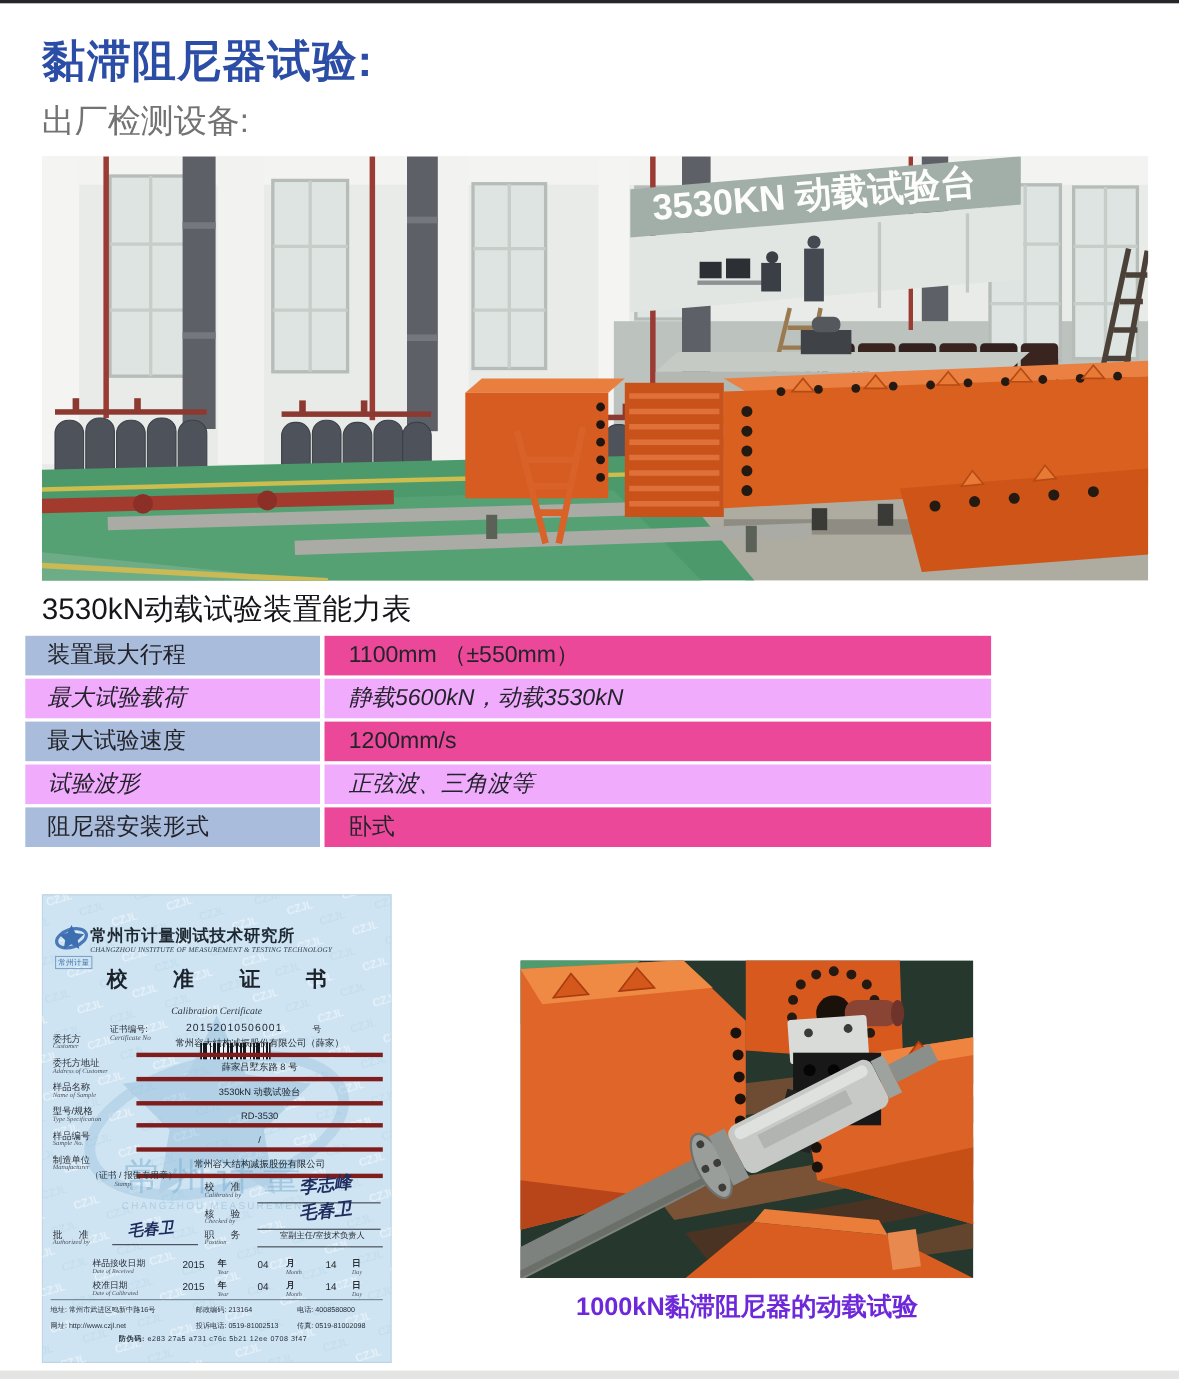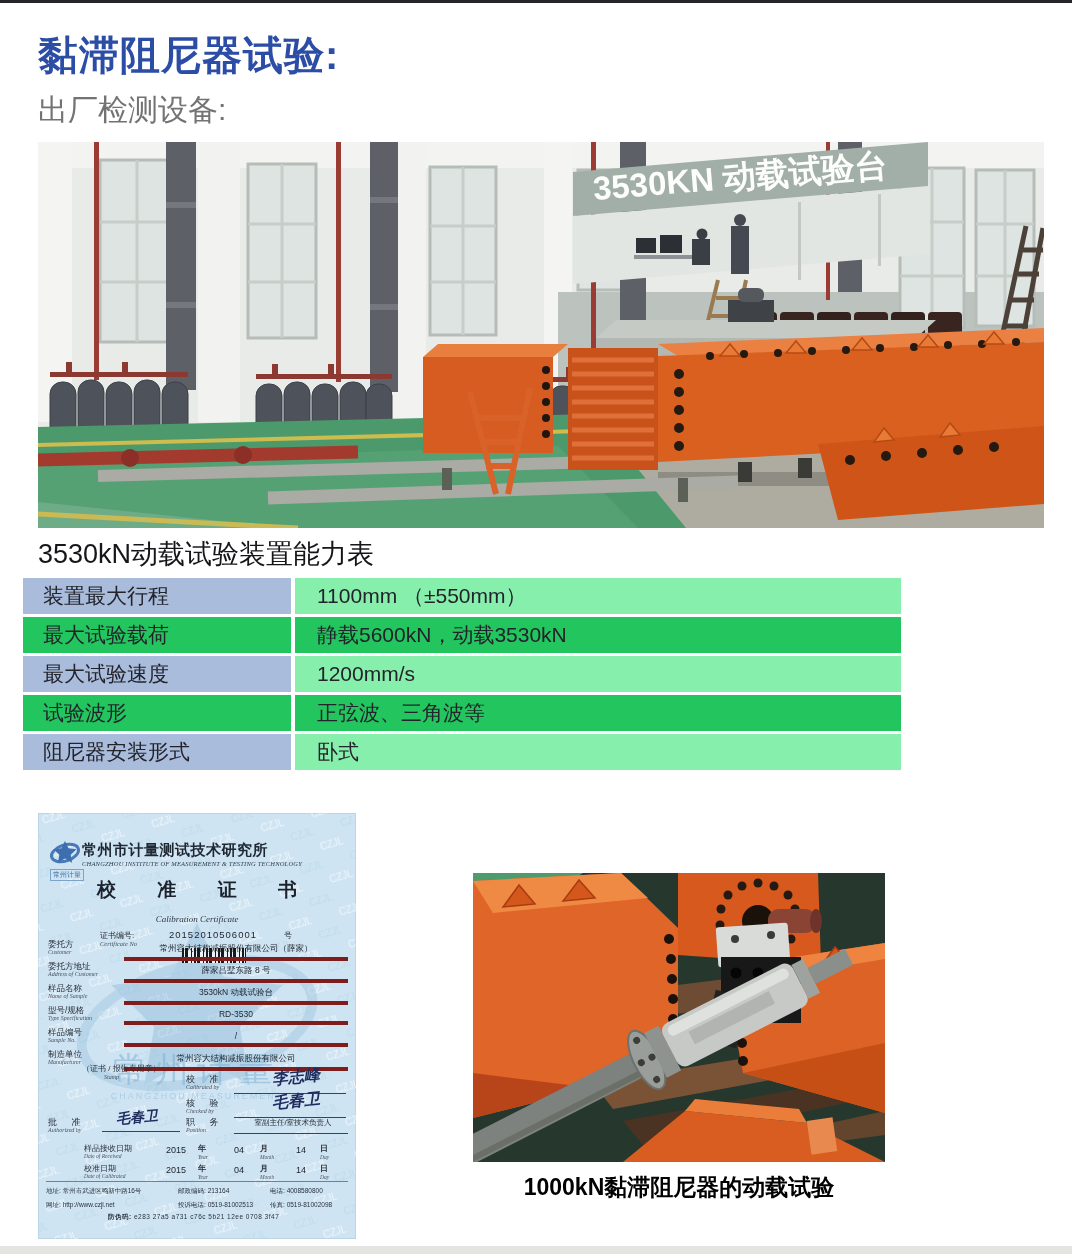--- a/index.html
+++ b/index.html
@@ -8,22 +8,22 @@
   .top-strip{position:absolute;left:0;top:0;width:1072px;height:3px;background:#26262a;}
   .bottom-strip{position:absolute;left:0;top:1246px;width:1072px;height:8px;background:#e4e4e2;}
   .doc-title{position:absolute;left:38px;top:28px;font-size:40px;font-weight:bold;color:#2b4da5;letter-spacing:1px;}
   .doc-subtitle{position:absolute;left:38px;top:90px;font-size:30px;color:#737373;}
   .photo-main{position:absolute;left:38px;top:142px;width:1006px;height:386px;overflow:hidden;}
   .tbl-title{position:absolute;left:38px;top:536px;font-size:27px;color:#16161a;}
   .cap-table{position:absolute;left:23px;top:578px;width:878px;}
   .cap-row{display:flex;height:36px;margin-bottom:3px;}
   .cap-label{width:268px;background:#a9bcdb;font-size:21px;color:#23232b;line-height:36px;padding-left:20px;box-sizing:border-box;}
   .cap-gap{width:4px;background:#fff;}
-  .cap-value{flex:1;background:#86efac;font-size:21px;color:#23232b;line-height:36px;padding-left:22px;}
-  .cap-row.alt .cap-label,.cap-row.alt .cap-value{background:#22c55e;}
+  .cap-value{flex:1;background:#ec4899;font-size:21px;color:#23232b;line-height:36px;padding-left:22px;}
+  .cap-row.alt .cap-label,.cap-row.alt .cap-value{background:#f0abfc;font-style:italic;}
   
   .cert{position:absolute;left:38px;top:813px;width:318px;height:426px;background:#cfe4f2;overflow:hidden;
         box-shadow:0 0 0 1px #bcd4e4 inset;}
   .cert .wm-pat{position:absolute;left:0;top:0;}
   .cert .wm-center{position:absolute;left:0;top:0;}
   .c-abs{position:absolute;}
   .c-org{left:44px;top:28px;font-size:15px;font-weight:bold;color:#1e2833;letter-spacing:0.5px;}
   .c-org-en{left:44px;top:47px;font-size:6.5px;color:#2c3c4e;font-family:"Liberation Serif",serif;font-style:italic;letter-spacing:0.2px;}
   .c-logo-cap{left:12px;top:56px;font-size:7px;color:#3a6ea8;border:0.5px solid #7aa4c8;padding:0 2px;}
   .c-title{left:0;top:64px;width:318px;text-align:center;font-size:19px;font-weight:bold;color:#1c232c;letter-spacing:18px;text-indent:18px;}
@@ -61,21 +61,21 @@
   .c-date .dv{position:absolute;top:2px;font-size:9px;color:#1c2128;}
   .c-date .du{position:absolute;top:0;font-size:8px;color:#2a2f38;}
   .c-date .du i{display:block;font-size:5.5px;color:#4a5260;font-family:"Liberation Serif",serif;}
   .c-foot-line{left:8px;top:368px;width:302px;border-bottom:1px solid #6f8294;}
   .c-foot{position:absolute;font-size:6.5px;color:#27313d;}
   .c-foot b{font-weight:normal;color:#27313d;}
   .c-anti{left:70px;top:400px;font-size:6.5px;color:#27313d;letter-spacing:0.5px;}
   
   .photo-damper{position:absolute;left:473px;top:873px;width:412px;height:289px;overflow:hidden;}
   .damper-caption{position:absolute;left:473px;top:1172px;width:412px;text-align:center;
-                  font-size:23px;font-weight:600;color:#000000;}
+                  font-size:23px;font-weight:600;color:#6d28d9;}
 </style>
 </head>
 <body>
 
 <div class="page">
 
   <div class="top-strip"></div>
 
   <div class="doc-title">黏滞阻尼器试验:</div>
   <div class="doc-subtitle">出厂检测设备:</div>

